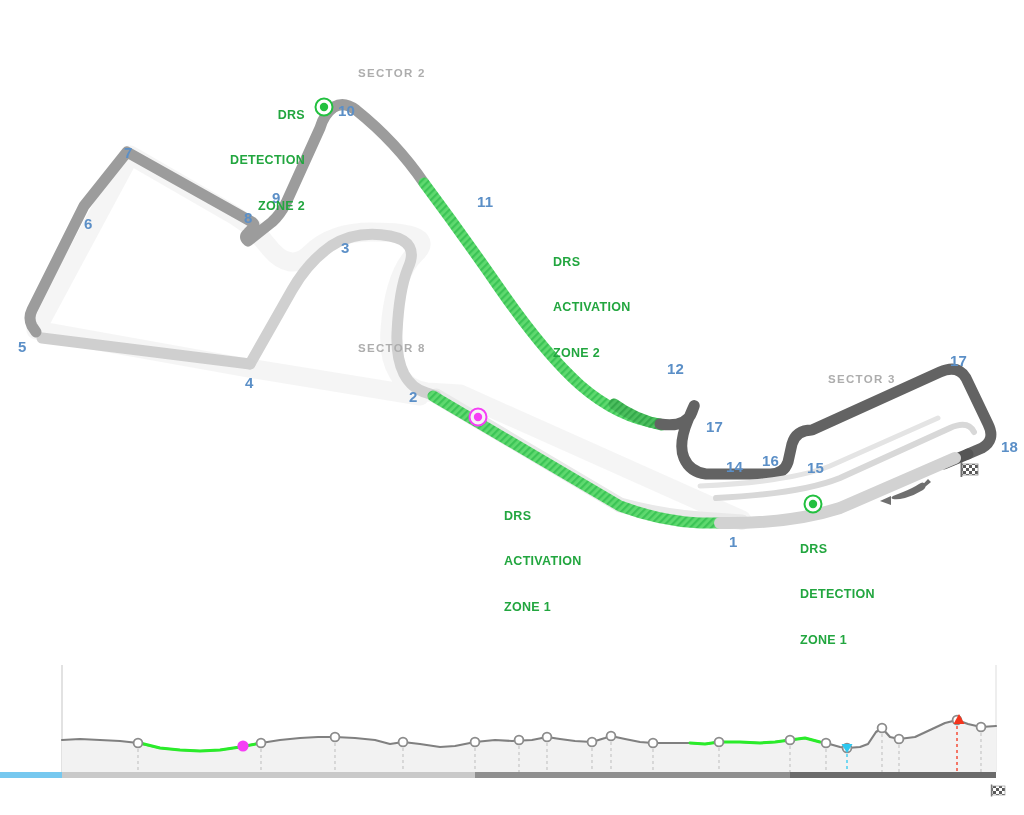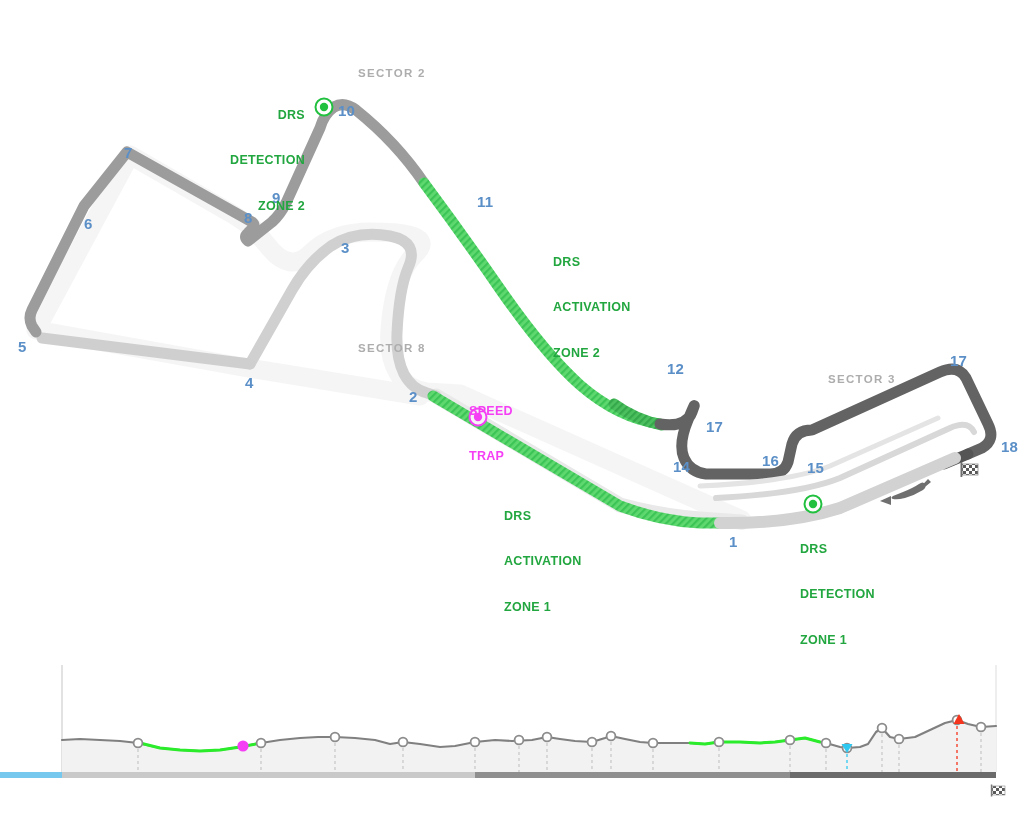--- a/index.html
+++ b/index.html
@@ -163,21 +163,21 @@
     <div class="map-label turn-num" style="left:245px; top:374px;">4</div>
     <div class="map-label turn-num" style="left:18px;  top:338px;">5</div>
     <div class="map-label turn-num" style="left:84px;  top:215px;">6</div>
     <div class="map-label turn-num" style="left:124px; top:144px;">7</div>
     <div class="map-label turn-num" style="left:244px; top:209px;">8</div>
     <div class="map-label turn-num" style="left:272px; top:189px;">9</div>
     <div class="map-label turn-num" style="left:338px; top:102px;">10</div>
     <div class="map-label turn-num" style="left:477px; top:193px;">11</div>
     <div class="map-label turn-num" style="left:625px; top:360px;margin-left:42px;">12</div>
     <div class="map-label turn-num" style="left:706px; top:418px;">17</div>
-    <div class="map-label turn-num" style="left:673px; top:458px;">14</div>
+    <div class="map-label turn-num" style="left:726px; top:458px;">14</div>
     <div class="map-label turn-num" style="left:807px; top:459px;">15</div>
     <div class="map-label turn-num" style="left:762px; top:452px;">16</div>
     <div class="map-label turn-num" style="left:950px; top:352px;">17</div>
     <div class="map-label turn-num" style="left:1001px;top:438px;">18</div>
 
     <div class="map-label drs-label right" style="left:205px; top:77px; width:100px;">
       <div>DRS</div>
       <div>DETECTION</div>
       <div>ZONE 2</div>
     </div>
@@ -193,24 +193,20 @@
       <div>ACTIVATION</div>
       <div>ZONE 1</div>
     </div>
 
     <div class="map-label drs-label" style="left:800px; top:511px;">
       <div>DRS</div>
       <div>DETECTION</div>
       <div>ZONE 1</div>
     </div>
 
-    <div class="map-label speed-label" style="left:469px; top:373px;">
-      <div>SPEED</div>
-      <div>TRAP</div>
-    </div>
   </div>
 
   <div id="elevation-panel">
     <svg id="elevation-svg" width="1024" height="195" viewBox="0 0 1024 195">
 
       <line x1="62" y1="45" x2="62" y2="152" stroke="#cfcfcf" stroke-width="1.2"></line>
 
       <line x1="996" y1="45" x2="996" y2="152" stroke="#e3e3e3" stroke-width="1.2"></line>
 
       <path fill="#f2f2f2" stroke="none" d="M 62,120 L 80,119 L 100,120 L 120,121 L 138,123 L 160,128 L 180,130

